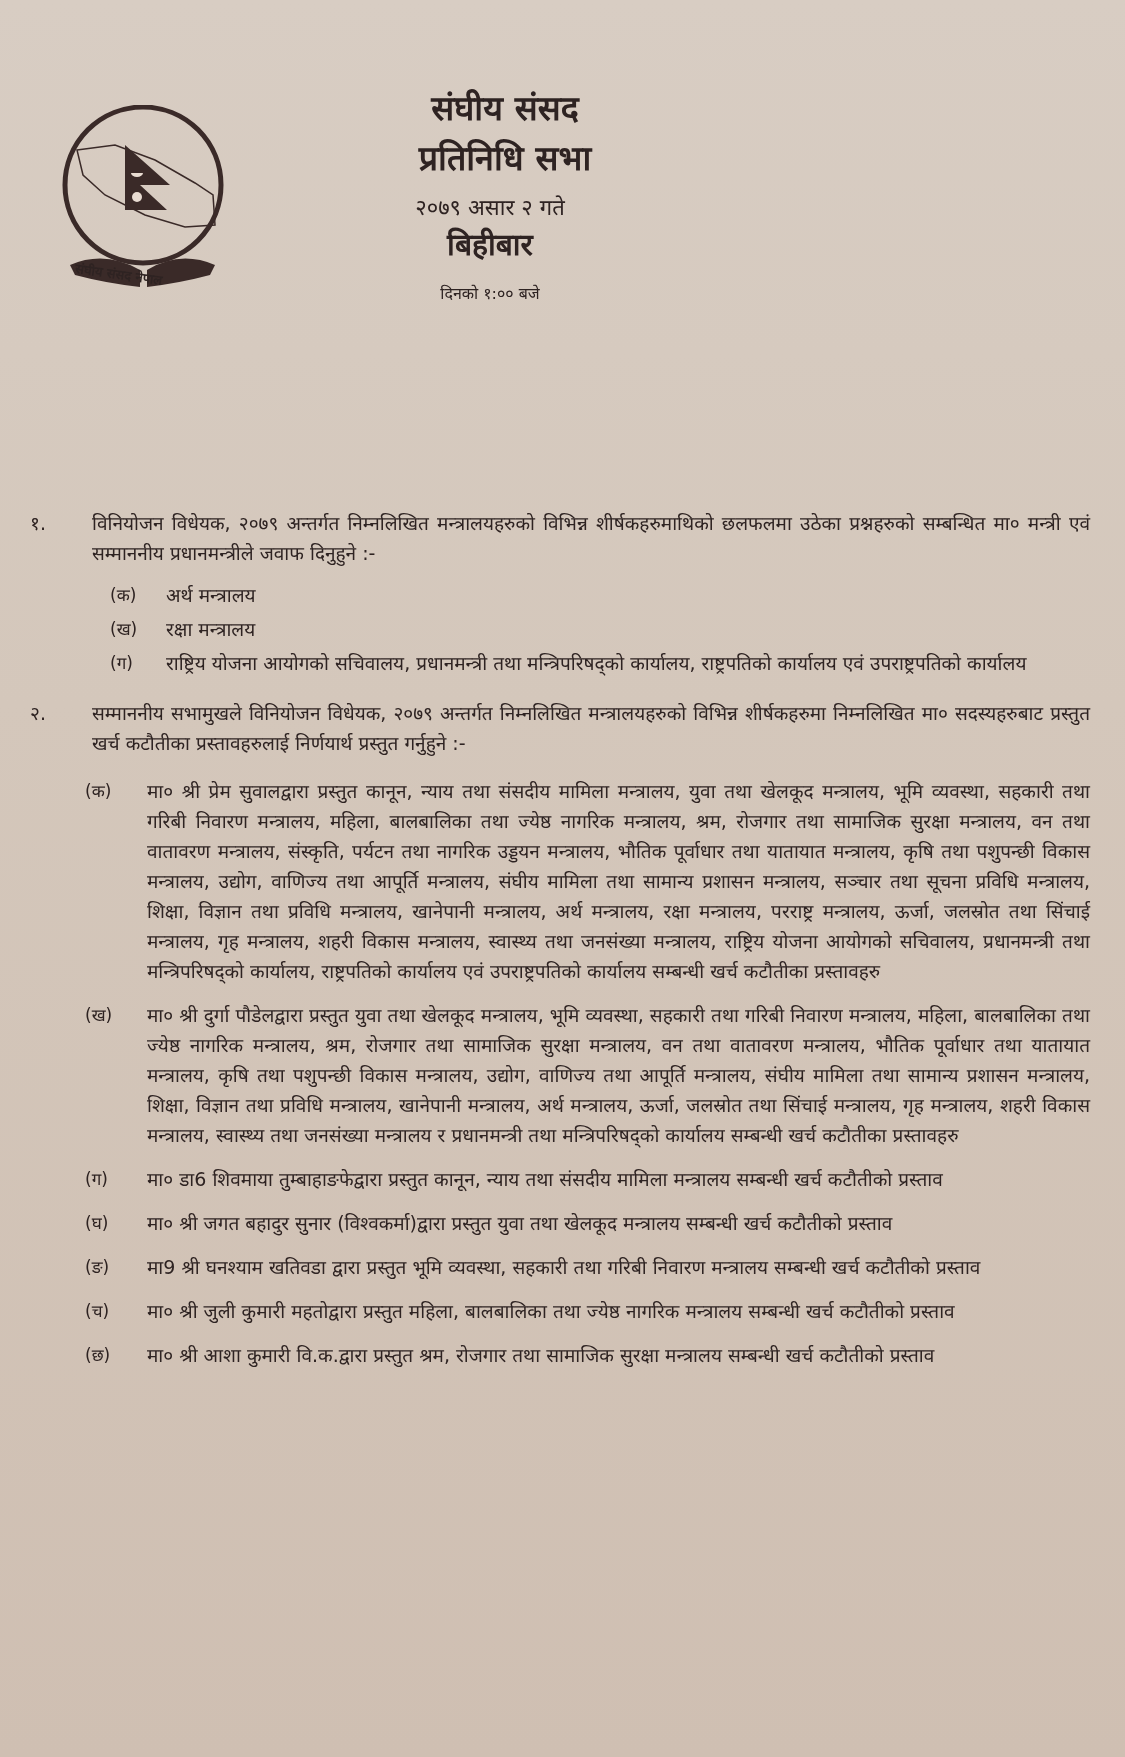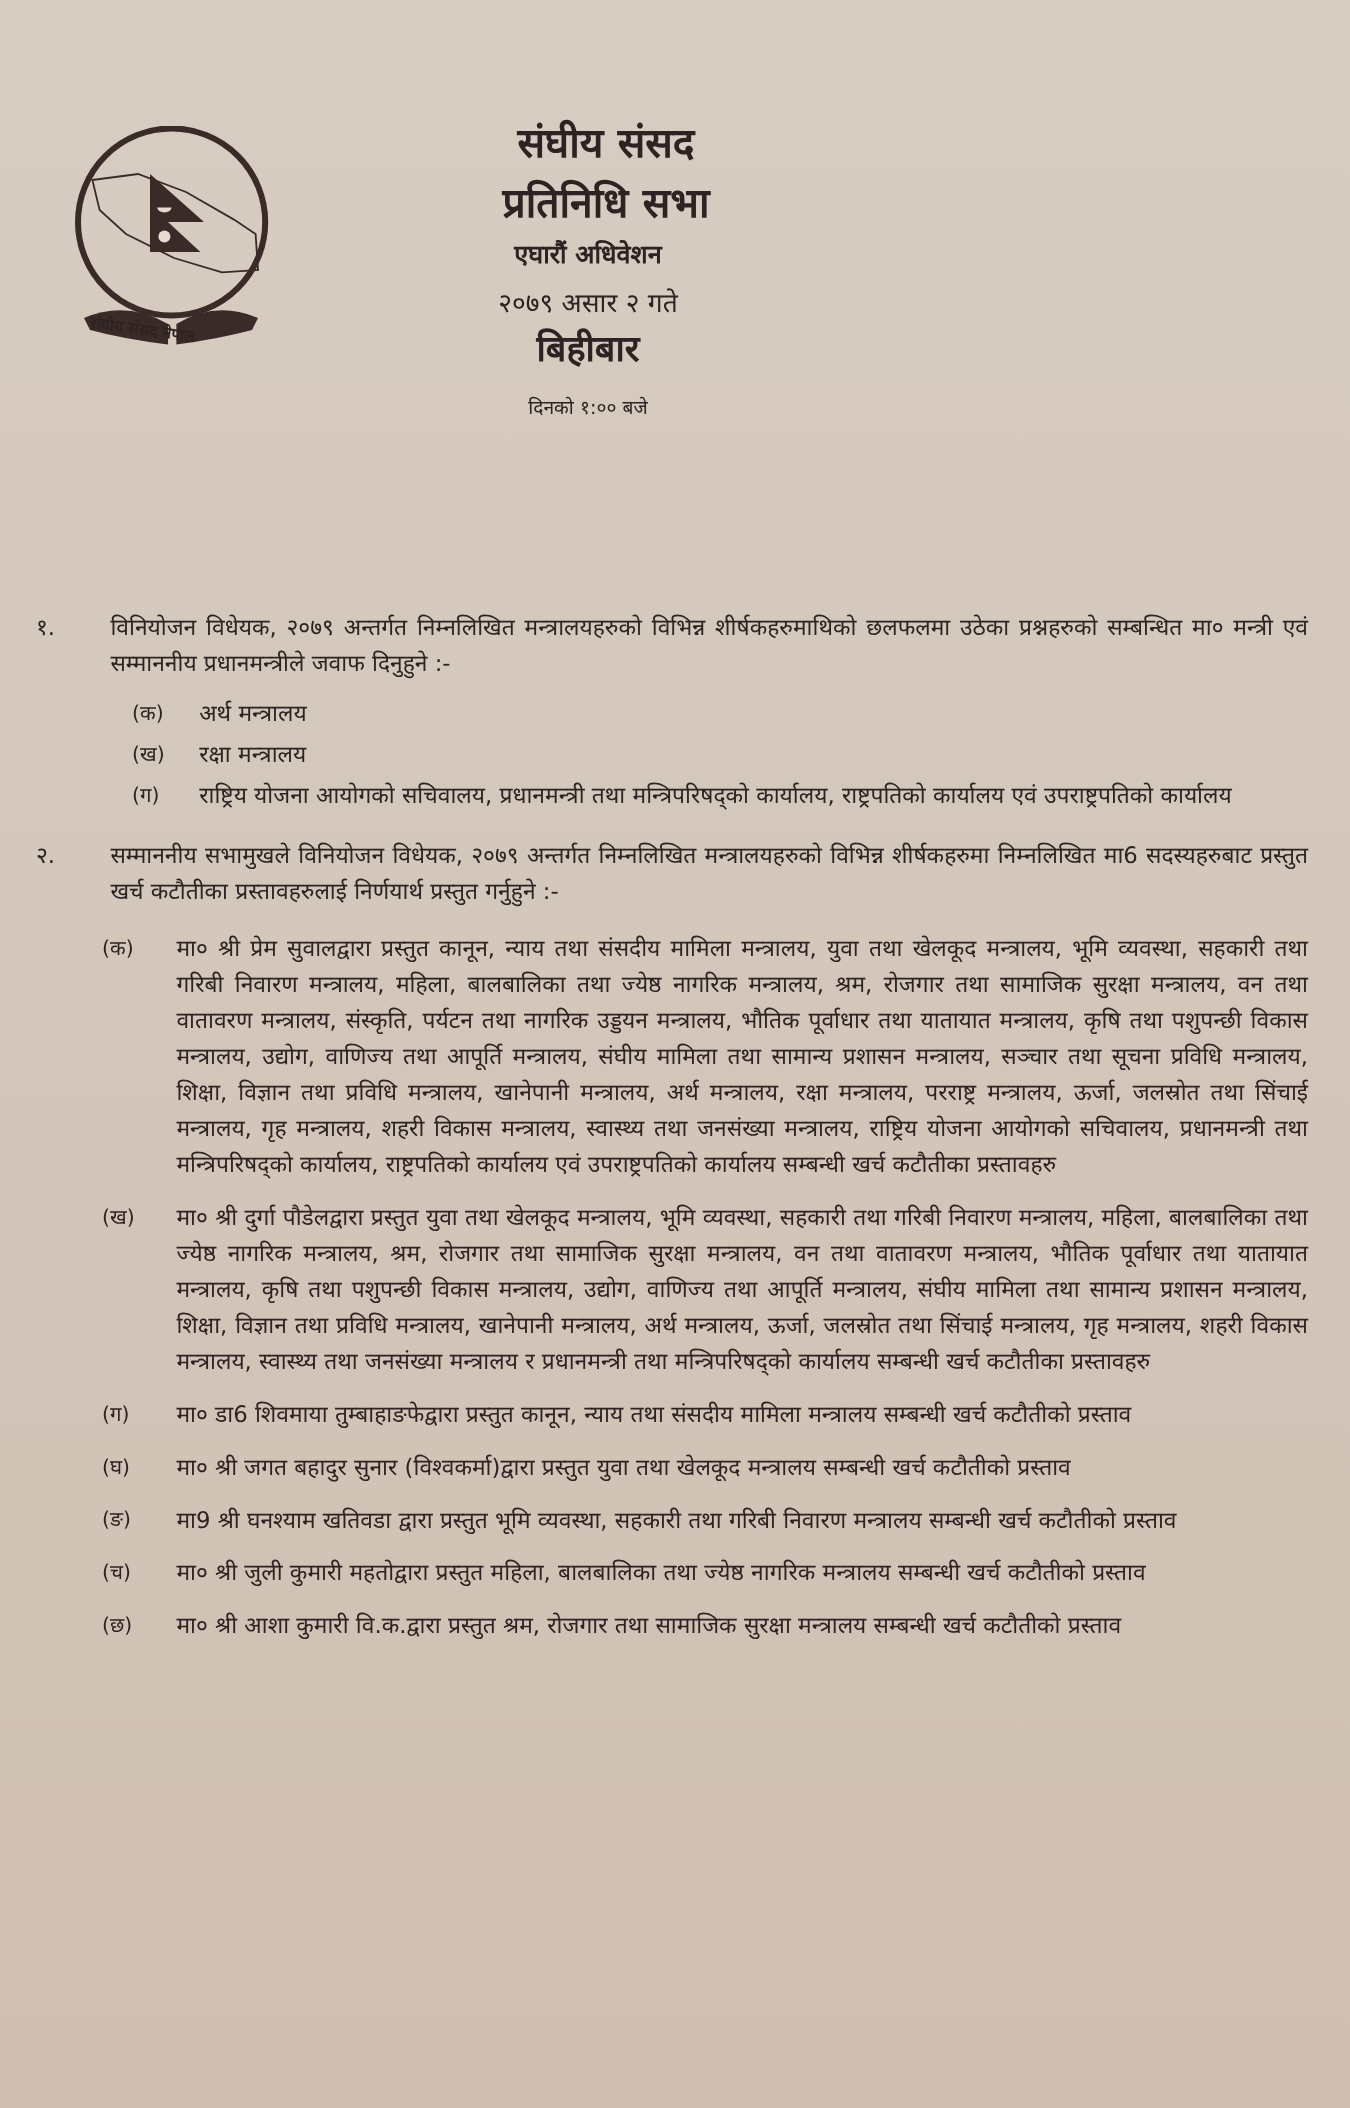--- a/index.html
+++ b/index.html
@@ -4,21 +4,21 @@
 <style>
   html, body { margin:0; padding:0; }
   body {
     width:1125px; height:1757px; overflow:hidden;
     background: linear-gradient(180deg, #d8cdc3 0%, #d4c7bb 40%, #cfbfb2 100%);
     color:#2e2322;
     font-family: "DejaVu Sans", sans-serif;
     position:relative;
   }
   .logo { position:absolute; left:55px; top:105px; width:180px; height:190px; }
-  .header { position:absolute; left:0; width:920px; top:95px; text-align:center; }
+  .header { position:absolute; left:0; width:920px; top:83px; text-align:center; }
   .h1 { font-size:34px; font-weight:bold; line-height:50px; margin-left:90px; }
   .h2 { font-size:21px; font-weight:bold; line-height:34px; margin-left:60px; }
   .h3 { font-size:27px; font-weight:bold; line-height:36px; margin-left:70px; }
   .date { font-size:22px; line-height:30px; margin-top:10px; margin-left:60px; }
   .day { font-size:30px; font-weight:bold; margin-left:60px; }
   .time { font-size:16px; margin-top:18px; margin-left:60px; }
   .topic { font-size:21px; font-weight:bold; margin-top:24px; margin-left:40px; }
   .body { position:absolute; left:30px; top:508px; width:1060px; font-size:19px; line-height:30px; }
   .item { display:flex; margin-bottom:12px; }
   .num { width:62px; flex:none; padding-left:0; }
@@ -41,21 +41,20 @@
     <path d="M76 68 a6 4 0 0 0 12 0 z" fill="#e8dcd2"></path>
     <path d="M15 160 Q50 145 85 165 L85 182 Q50 178 20 170 Z" fill="#3a2a28"></path>
     <path d="M160 160 Q125 145 92 165 L92 182 Q125 178 155 170 Z" fill="#3a2a28"></path>
   </svg>
   <div style="position:absolute; left:20px; top:160px; font-size:13px; font-weight:bold; transform:rotate(8deg);">संघीय संसद नेपाल</div>
 </div>
 
 <div class="header">
   <div class="h1">संघीय संसद</div>
   <div class="h1">प्रतिनिधि सभा</div>
-  <div class="h2">एघारौं अधिवेशन</div>
   <div class="date">२०७९ असार २ गते</div>
   <div class="day">बिहीबार</div>
   <div class="time">दिनको १:०० बजे</div>
 </div>
 
 <div class="body">
   <div class="item">
     <div class="num">१.</div>
     <div class="txt">विनियोजन विधेयक, २०७९ अन्तर्गत निम्नलिखित मन्त्रालयहरुको विभिन्न शीर्षकहरुमाथिको छलफलमा उठेका प्रश्नहरुको सम्बन्धित मा० मन्त्री एवं सम्माननीय प्रधानमन्त्रीले जवाफ दिनुहुने :-</div>
   </div>
@@ -69,21 +68,21 @@
         <span class="stxt">रक्षा मन्त्रालय</span>
       </div>
     <div class="sub" style="margin-bottom:20px;">
         <span class="lbl">(ग)</span>
         <span class="stxt">राष्ट्रिय योजना आयोगको सचिवालय, प्रधानमन्त्री तथा मन्त्रिपरिषद्को कार्यालय, राष्ट्रपतिको कार्यालय एवं उपराष्ट्रपतिको कार्यालय</span>
       </div>
   </div>
 
   <div class="item" style="margin-bottom:18px;">
     <div class="num">२.</div>
-    <div class="txt">सम्माननीय सभामुखले विनियोजन विधेयक, २०७९ अन्तर्गत निम्नलिखित मन्त्रालयहरुको विभिन्न शीर्षकहरुमा निम्नलिखित मा6 सदस्यहरुबाट प्रस्तुत खर्च कटौतीका प्रस्तावहरुलाई निर्णयार्थ प्रस्तुत गर्नुहुने :-</div>
+    <div class="txt">सम्माननीय सभामुखले विनियोजन विधेयक, २०७९ अन्तर्गत निम्नलिखित मन्त्रालयहरुको विभिन्न शीर्षकहरुमा निम्नलिखित मा० सदस्यहरुबाट प्रस्तुत खर्च कटौतीका प्रस्तावहरुलाई निर्णयार्थ प्रस्तुत गर्नुहुने :-</div>
   </div>
   <div class="subs2">
     <div class="sub">
         <span class="lbl">(क)</span>
         <span class="stxt">मा० श्री प्रेम सुवालद्वारा प्रस्तुत कानून, न्याय तथा संसदीय मामिला मन्त्रालय, युवा तथा खेलकूद मन्त्रालय, भूमि व्यवस्था, सहकारी तथा गरिबी निवारण मन्त्रालय, महिला, बालबालिका तथा ज्येष्ठ नागरिक मन्त्रालय, श्रम, रोजगार तथा सामाजिक सुरक्षा मन्त्रालय, वन तथा वातावरण मन्त्रालय, संस्कृति, पर्यटन तथा नागरिक उड्डयन मन्त्रालय, भौतिक पूर्वाधार तथा यातायात मन्त्रालय, कृषि तथा पशुपन्छी विकास मन्त्रालय, उद्योग, वाणिज्य तथा आपूर्ति मन्त्रालय, संघीय मामिला तथा सामान्य प्रशासन मन्त्रालय, सञ्चार तथा सूचना प्रविधि मन्त्रालय, शिक्षा, विज्ञान तथा प्रविधि मन्त्रालय, खानेपानी मन्त्रालय, अर्थ मन्त्रालय, रक्षा मन्त्रालय, परराष्ट्र मन्त्रालय, ऊर्जा, जलस्रोत तथा सिंचाई मन्त्रालय, गृह मन्त्रालय, शहरी विकास मन्त्रालय, स्वास्थ्य तथा जनसंख्या मन्त्रालय, राष्ट्रिय योजना आयोगको सचिवालय, प्रधानमन्त्री तथा मन्त्रिपरिषद्को कार्यालय, राष्ट्रपतिको कार्यालय एवं उपराष्ट्रपतिको कार्यालय सम्बन्धी खर्च कटौतीका प्रस्तावहरु</span>
       </div>
     <div class="sub">
         <span class="lbl">(ख)</span>
         <span class="stxt">मा० श्री दुर्गा पौडेलद्वारा प्रस्तुत युवा तथा खेलकूद मन्त्रालय, भूमि व्यवस्था, सहकारी तथा गरिबी निवारण मन्त्रालय, महिला, बालबालिका तथा ज्येष्ठ नागरिक मन्त्रालय, श्रम, रोजगार तथा सामाजिक सुरक्षा मन्त्रालय, वन तथा वातावरण मन्त्रालय, भौतिक पूर्वाधार तथा यातायात मन्त्रालय, कृषि तथा पशुपन्छी विकास मन्त्रालय, उद्योग, वाणिज्य तथा आपूर्ति मन्त्रालय, संघीय मामिला तथा सामान्य प्रशासन मन्त्रालय, शिक्षा, विज्ञान तथा प्रविधि मन्त्रालय, खानेपानी मन्त्रालय, अर्थ मन्त्रालय, ऊर्जा, जलस्रोत तथा सिंचाई मन्त्रालय, गृह मन्त्रालय, शहरी विकास मन्त्रालय, स्वास्थ्य तथा जनसंख्या मन्त्रालय र प्रधानमन्त्री तथा मन्त्रिपरिषद्को कार्यालय सम्बन्धी खर्च कटौतीका प्रस्तावहरु</span>
       </div>

